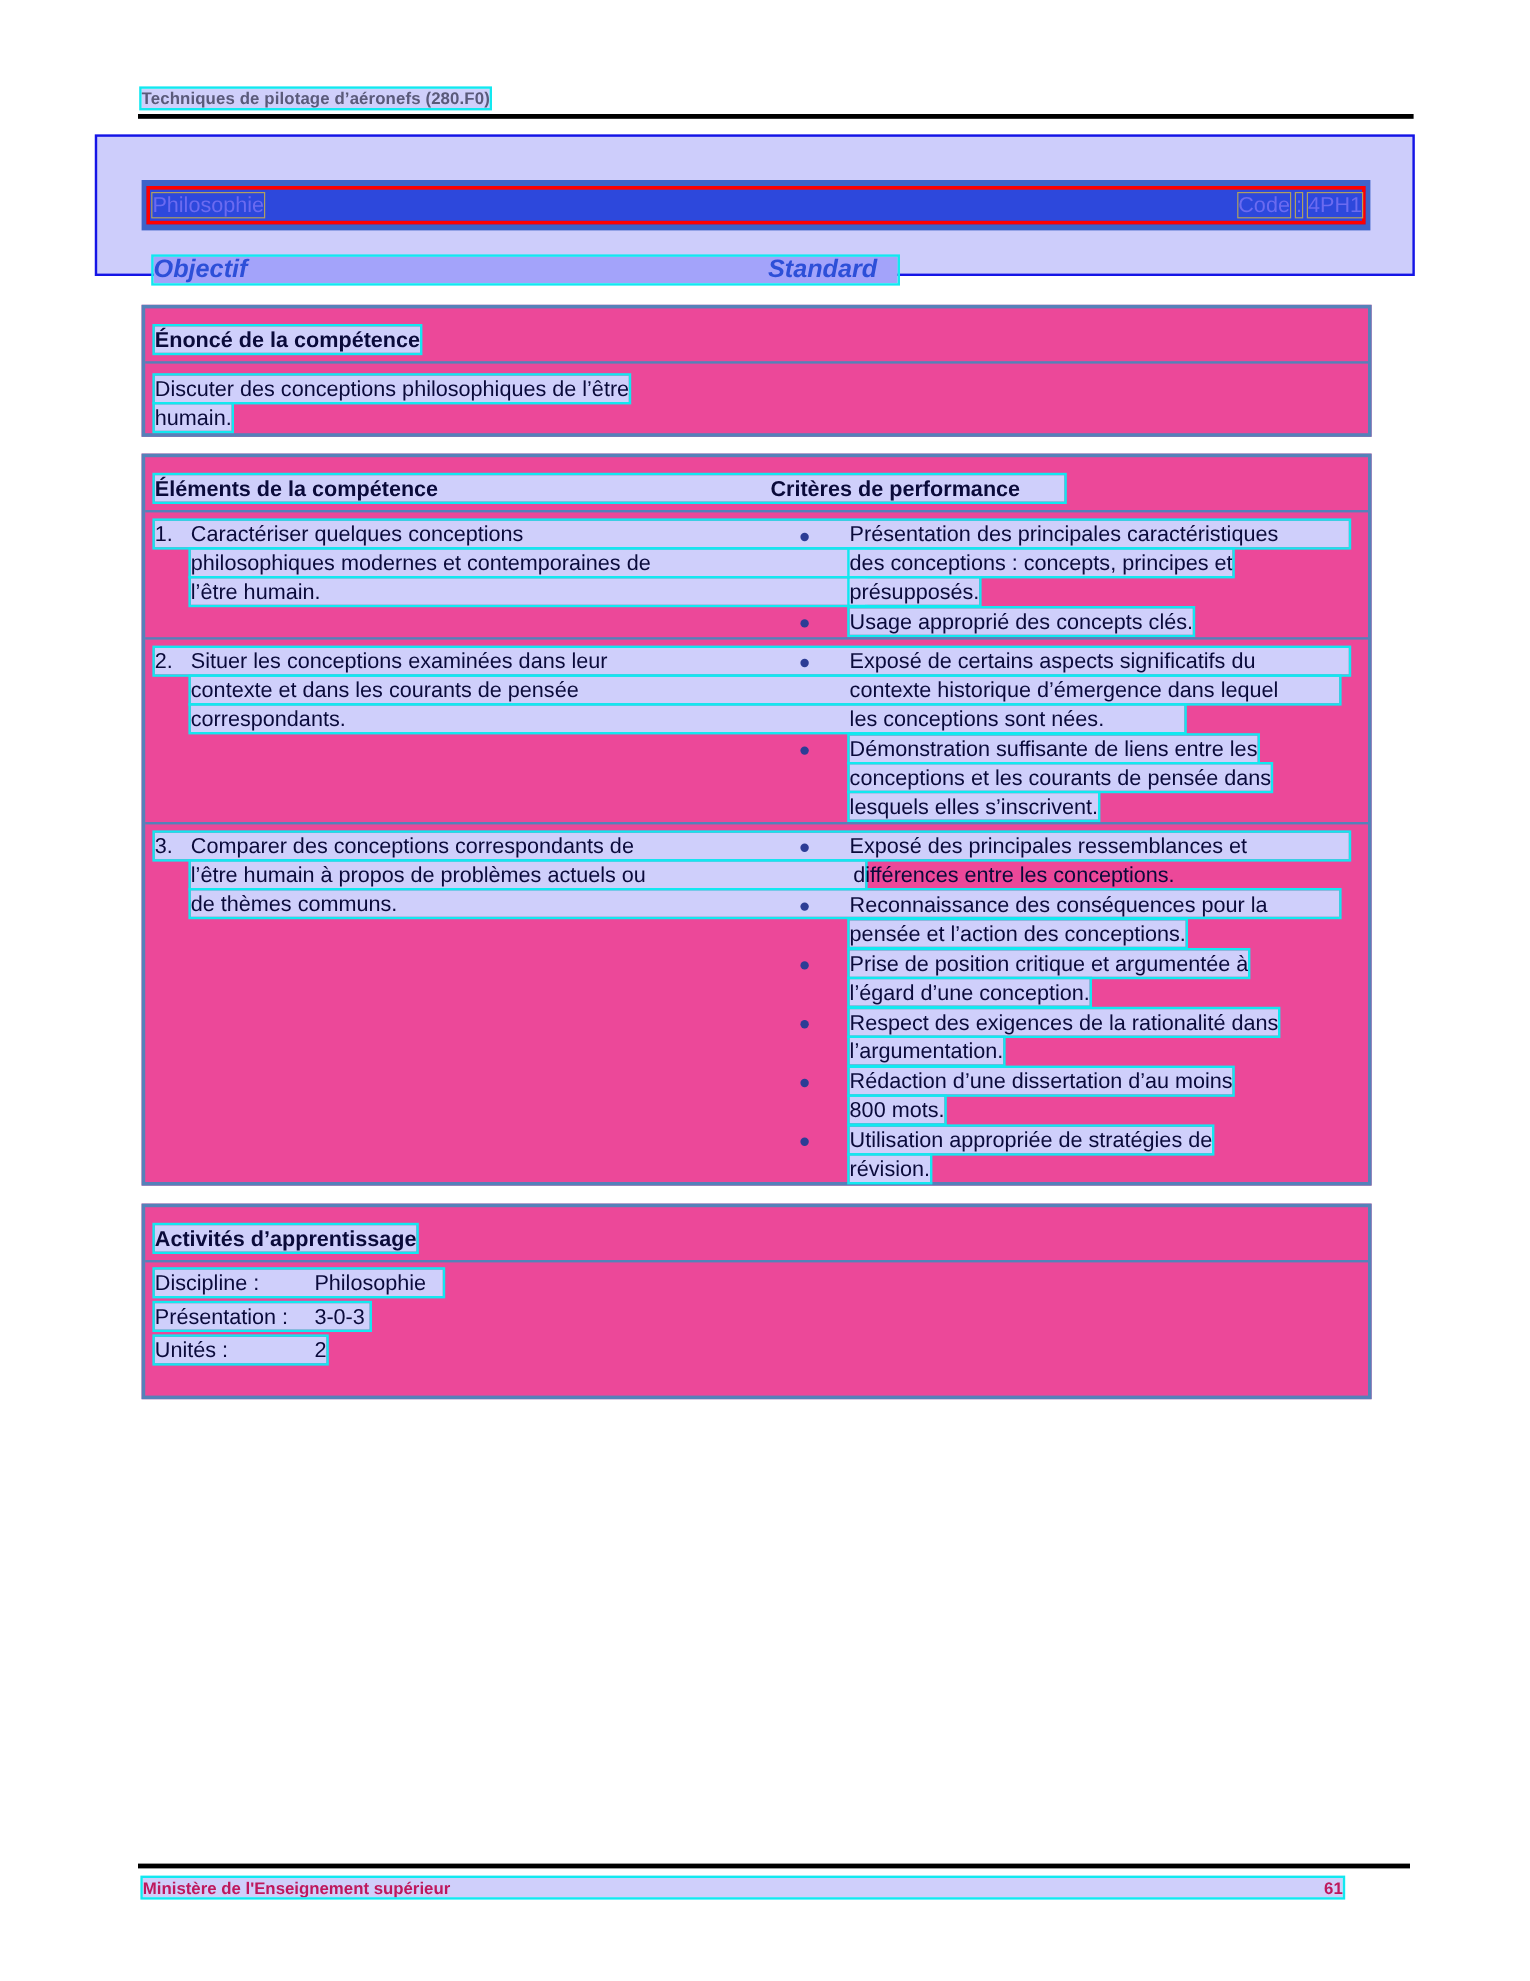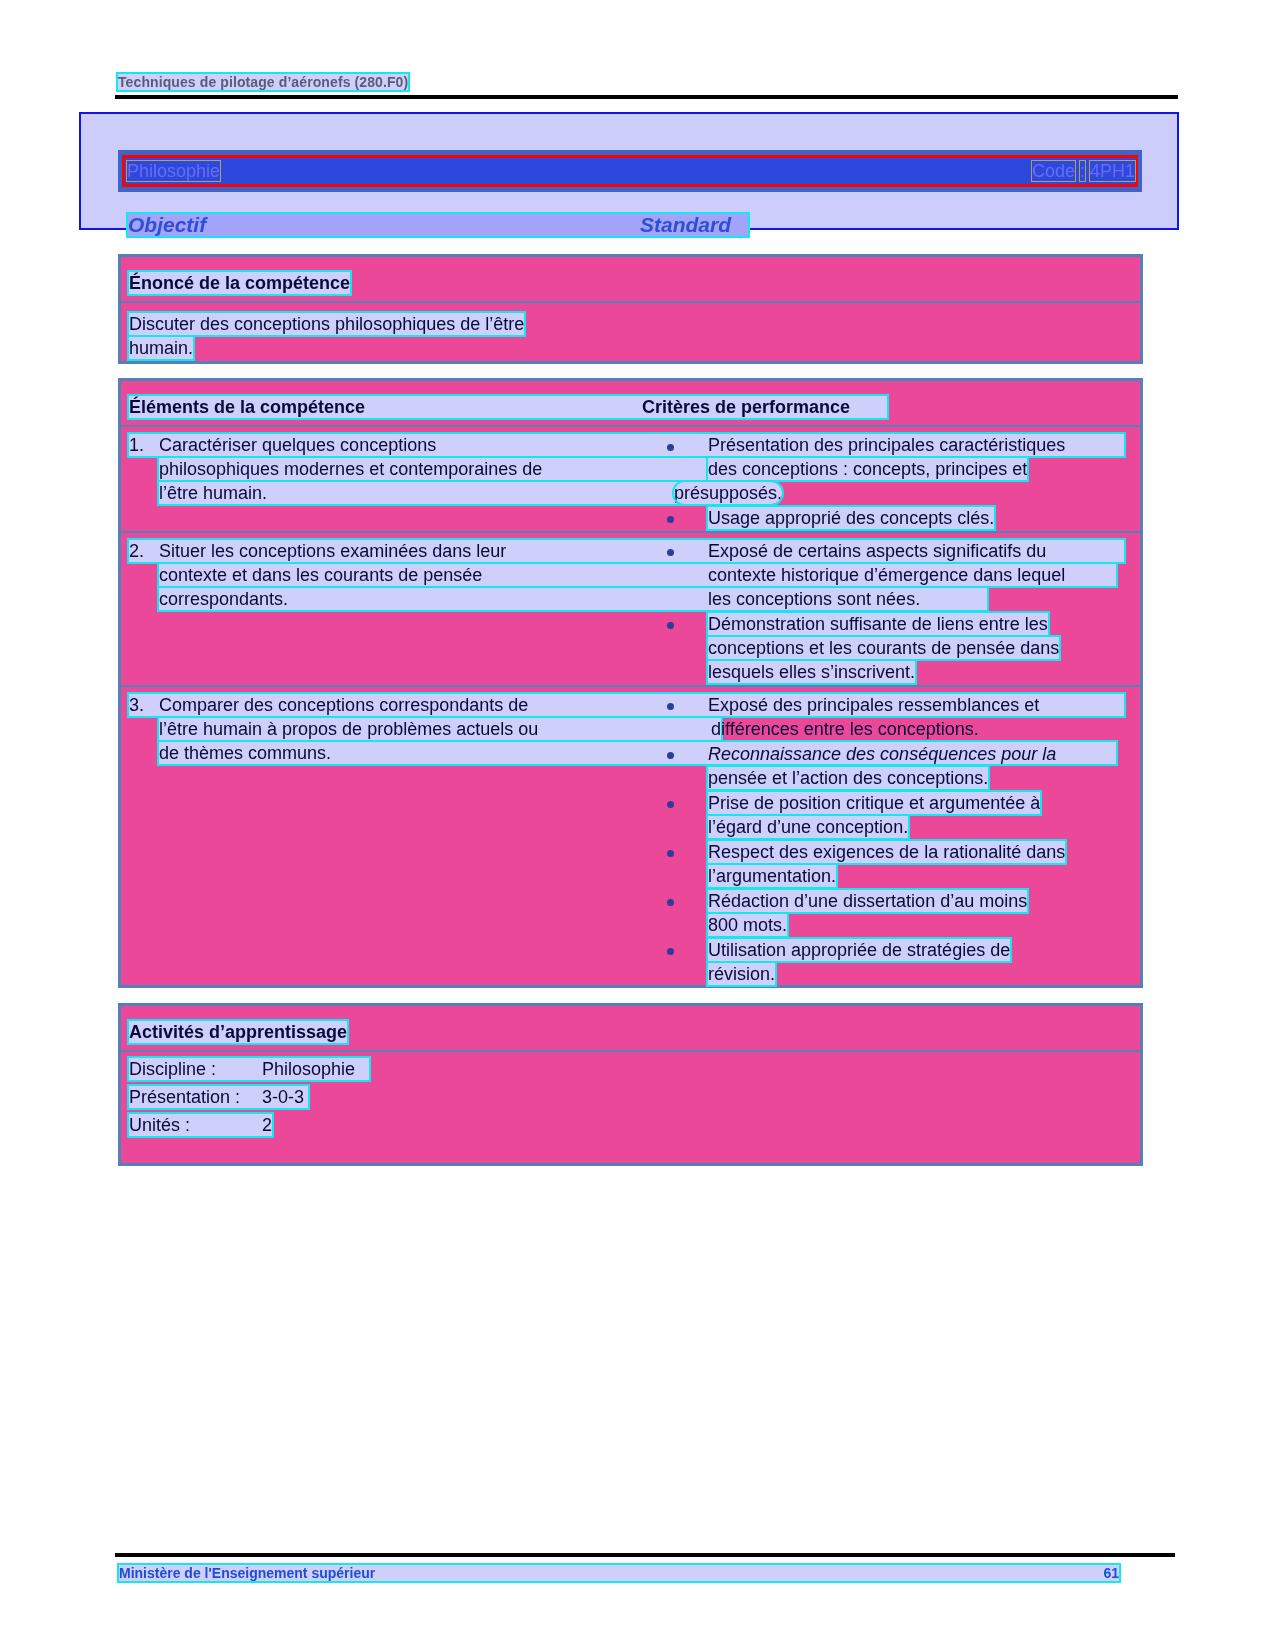--- a/index.html
+++ b/index.html
@@ -26,21 +26,21 @@
                   font-size: 21px; color: #2d4fd8; line-height: 22px; }
   .sub-headings .std { position: absolute; left: 512px; top: 0; }
 
   .box { position: absolute; left: 118px; width: 1025px; border: 3px solid #5581b9; box-sizing: border-box; background: #ec4899; }
   .box .divider { position: absolute; left: 0; right: 0; height: 2px; background: #5581b9; }
   .txt { position: absolute; font-size: 18px; line-height: 22px; white-space: nowrap; }
   .bold { font-weight: bold; }
   .bullet { position: absolute; width: 7px; height: 7px; border-radius: 50%; background: #2c3d95; }
 
   .footer-text { position: absolute; left: 119px; top: 1565px; width: 1000px; font-size: 14px; font-weight: bold;
-                 color: #1d4ed8; }
+                 color: #be185d; }
   .footer-text .pg { position: absolute; right: 0; top: 0; }
 </style>
 </head>
 <body>
 
 <div class="page-header hl">Techniques de pilotage d’aéronefs (280.F0)</div>
 <div class="rule" style="left:115px; top:95px; width:1063px;"></div>
 
 <div class="banner"></div>
 <div class="course-bar">
@@ -69,21 +69,21 @@
   <div class="txt bold" style="left:8px; top:15px;">Éléments de la compétence</div>
   <div class="txt bold" style="left:521px; top:15px;">Critères de performance</div>
   <div class="divider" style="top:44px;"></div>
 
   <div class="txt hl" style="left:8px; top:53px; width:995px;"><span>1.</span>&nbsp;&nbsp;&nbsp;<span>Caractériser quelques conceptions</span></div>
   <div class="txt hl" style="left:38px; top:77px; width:562px;">philosophiques modernes et contemporaines de</div>
   <div class="txt hl" style="left:38px; top:101px; width:562px;">l’être humain.</div>
   <span class="bullet" style="left:546px; top:63px;"></span>
   <div class="txt" style="left:587px; top:53px;">Présentation des principales caractéristiques</div>
   <div class="txt hl" style="left:587px; top:77px;">des conceptions : concepts, principes et</div>
-  <div class="txt hl" style="left:553px; top:101px;border-radius:11px;">présupposés.</div>
+  <div class="txt hl" style="left:587px; top:101px;">présupposés.</div>
   <span class="bullet" style="left:546px; top:135px;"></span>
   <div class="txt hl" style="left:587px; top:126px;">Usage approprié des concepts clés.</div>
   <div class="divider" style="top:150px;"></div>
 
   <div class="txt hl" style="left:8px; top:159px; width:995px;"><span>2.</span>&nbsp;&nbsp;&nbsp;<span>Situer les conceptions examinées dans leur</span></div>
   <div class="txt hl" style="left:38px; top:183px; width:995px; max-width:957px;">contexte et dans les courants de pensée</div>
   <div class="txt hl" style="left:38px; top:207px; width:828px;">correspondants.</div>
   <span class="bullet" style="left:546px; top:168px;"></span>
   <div class="txt" style="left:587px; top:159px;">Exposé de certains aspects significatifs du</div>
   <div class="txt" style="left:587px; top:183px;">contexte historique d’émergence dans lequel</div>
@@ -94,21 +94,21 @@
   <div class="txt hl" style="left:587px; top:280px;">lesquels elles s’inscrivent.</div>
   <div class="divider" style="top:304px;"></div>
 
   <div class="txt hl" style="left:8px; top:313px; width:995px;"><span>3.</span>&nbsp;&nbsp;&nbsp;<span>Comparer des conceptions correspondants de</span></div>
   <div class="txt hl" style="left:38px; top:337px; width:562px;">l’être humain à propos de problèmes actuels ou</div>
   <div class="txt hl" style="left:38px; top:361px; width:957px;">de thèmes communs.</div>
   <span class="bullet" style="left:546px; top:322px;"></span>
   <div class="txt" style="left:587px; top:313px;">Exposé des principales ressemblances et</div>
   <div class="txt" style="left:590px; top:337px;">différences entre les conceptions.</div>
   <span class="bullet" style="left:546px; top:371px;"></span>
-  <div class="txt" style="left:587px; top:362px;font-style:italic;">Reconnaissance des conséquences pour la</div>
+  <div class="txt" style="left:587px; top:362px;">Reconnaissance des conséquences pour la</div>
   <div class="txt hl" style="left:587px; top:386px;">pensée et l’action des conceptions.</div>
   <span class="bullet" style="left:546px; top:420px;"></span>
   <div class="txt hl" style="left:587px; top:411px;text-align:right;">Prise de position critique et argumentée à</div>
   <div class="txt hl" style="left:587px; top:435px;">l’égard d’une conception.</div>
   <span class="bullet" style="left:546px; top:469px;"></span>
   <div class="txt hl" style="left:587px; top:460px;">Respect des exigences de la rationalité dans</div>
   <div class="txt hl" style="left:587px; top:484px;">l’argumentation.</div>
   <span class="bullet" style="left:546px; top:518px;"></span>
   <div class="txt hl" style="left:587px; top:509px;">Rédaction d’une dissertation d’au moins</div>
   <div class="txt hl" style="left:587px; top:533px;">800 mots.</div>

